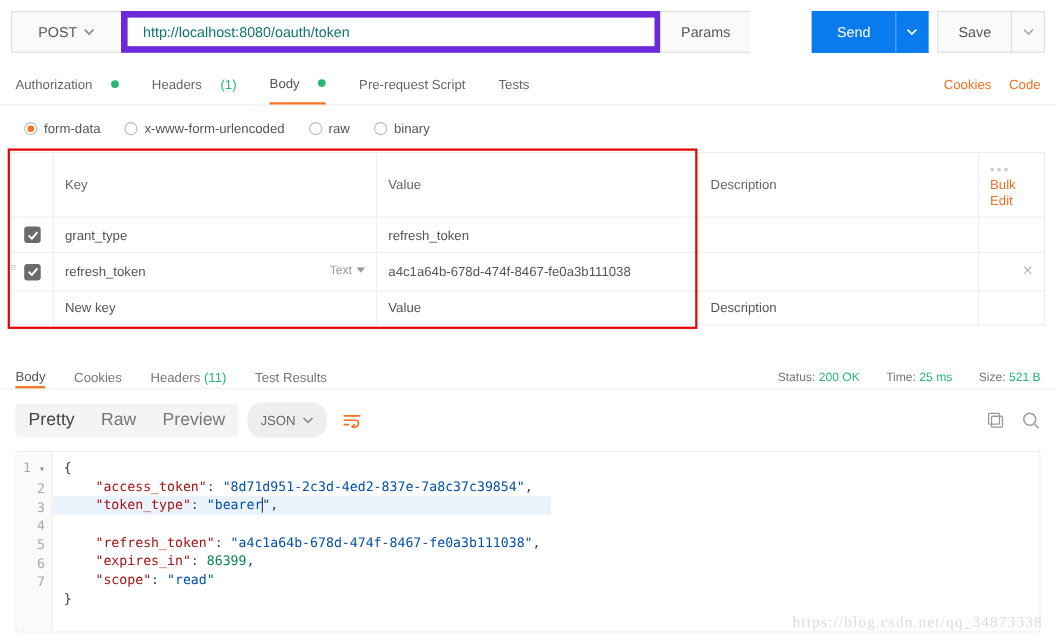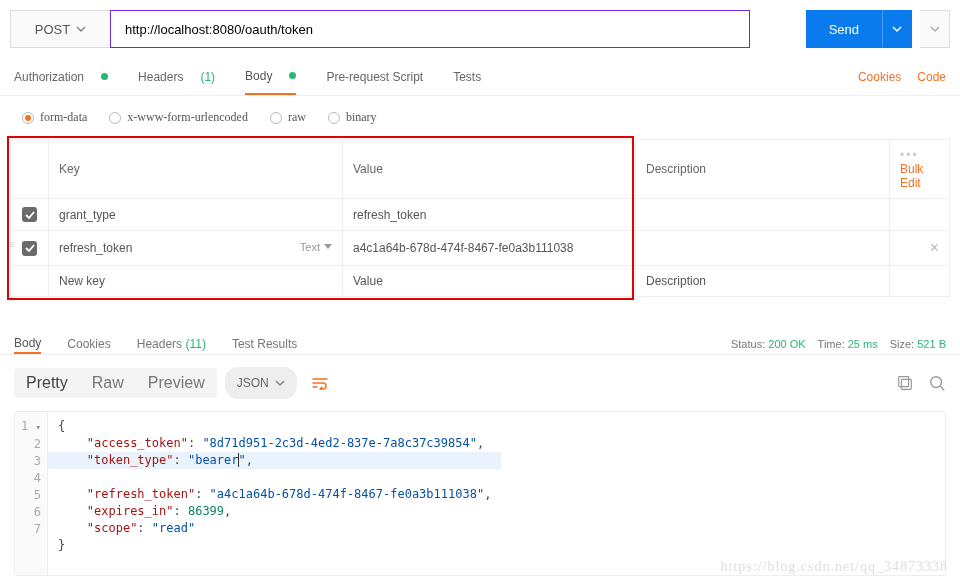--- a/index.html
+++ b/index.html
@@ -29,25 +29,25 @@
     justify-content: center;
     font-size: 13px;
     color: #555;
     background: #fafafa;
     height: 38px;
     gap: 6px;
   }
   .method-select svg { width: 10px; height: 10px; }
   .url-input {
     flex: 1;
-    border: 1px solid #6d28d9;
+    border: 6px solid #6d28d9;
     height: 38px;
     padding: 0 14px;
     font-size: 13px;
-    color: #000000;
+    color: #0f766e;
     outline: none;
   }
   .btn {
     height: 38px;
     border: 1px solid #ddd;
     background: #fafafa;
     padding: 0 18px;
     font-size: 13px;
     color: #555;
     display: flex;
@@ -87,21 +87,21 @@
   .req-tab { color:#666; display:flex; align-items:center; gap:17px; cursor:pointer; height:100%; }
   .req-tab.active { color:#555; border-bottom: 2px solid #F47023; font-weight:500; }
   .dot { width:7px;height:7px;border-radius:50%; background:#29B772; display:inline-block;}
   .count { color:#29B772; }
   .tabs-right { margin-left:auto; display:flex; gap:16px; }
   .tabs-right span { color:#F47023; cursor:pointer;}
   
   .body-types {
     display:flex; align-items:center; gap:22px;
     padding: 14px 22px;
-    font-size:12px; color:#555;font-family:Liberation Serif, serif;
+    font-size:12px; color:#555;
   }
   .body-types label { display:flex; align-items:center; gap:6px; cursor:pointer;}
   .radio {
     width:12px;height:12px;border:1px solid #bbb;border-radius:50%;
     display:inline-flex;align-items:center;justify-content:center;
   }
   .radio.on::after{content:'';width:6px;height:6px;border-radius:50%;background:#F47023;}
   
   .fd-wrap {
     margin: 0 10px;
@@ -141,21 +141,21 @@
     display:flex;align-items:center;
     padding: 18px 14px 0 14px;
     gap:26px;
     font-size:12px;color:#777;
     border-bottom:1px solid #eee;
     height:40px;
     margin-top:18px;
   }
   .resp-tab{cursor:pointer;height:100%;display:flex;align-items:center;}
   .resp-tab.active{color:#555;border-bottom:2px solid #F47023;font-weight:500;}
-  .resp-meta{margin-left:auto;display:flex;gap:12px;font-size:11px;color:#777;align-items:flex-end;}
+  .resp-meta{margin-left:auto;display:flex;gap:24px;font-size:11px;color:#777;align-items:flex-end;}
   .resp-meta b{font-weight:normal;color:#29B772;}
   .resp-meta .lbl{color:#777;}
   
   .resp-toolbar{
     display:flex;align-items:center;padding:12px 14px;gap:8px;
   }
   .seg{background:#f4f4f4;border-radius:3px;display:flex;align-items:center;height:30px;}
   .seg span{padding:0 12px;color:#777;font-size:16px;cursor:pointer;}
   .seg span.on{color:#444;}
   .json-dd{background:#eee;border-radius:13px;height:32px;display:flex;align-items:center;padding:0 12px;gap:6px;color:#666;font-size:12px;cursor:pointer;}
@@ -193,29 +193,31 @@
 <body>
 
 <div class="req-bar">
   <div class="method-select">
     <span>POST</span>
     <svg viewBox="0 0 10 10">
         <path d="M1 3l4 4 4-4" stroke="#888" fill="none" stroke-width="1.5"></path>
       </svg>
   </div>
   <input class="url-input" value="http://localhost:8080/oauth/token" style="">
+  <div class="btn params">Params</div>
   <div class="send-group">
     <div class="btn send">Send</div>
     <div class="btn send-dd">
       <svg viewBox="0 0 10 10" width="10" height="10">
           <path d="M1 3l4 4 4-4" stroke="#fff" fill="none" stroke-width="1.5"></path>
         </svg>
     </div>
   </div>
   <div class="save-group">
+    <div class="btn save">Save</div>
     <div class="btn save-dd">
       <svg viewBox="0 0 10 10" width="10" height="10">
           <path d="M1 3l4 4 4-4" stroke="#aaa" fill="none" stroke-width="1.5"></path>
         </svg>
     </div>
   </div>
 </div>
 
 <div class="req-tabs">
   <div class="req-tab">

